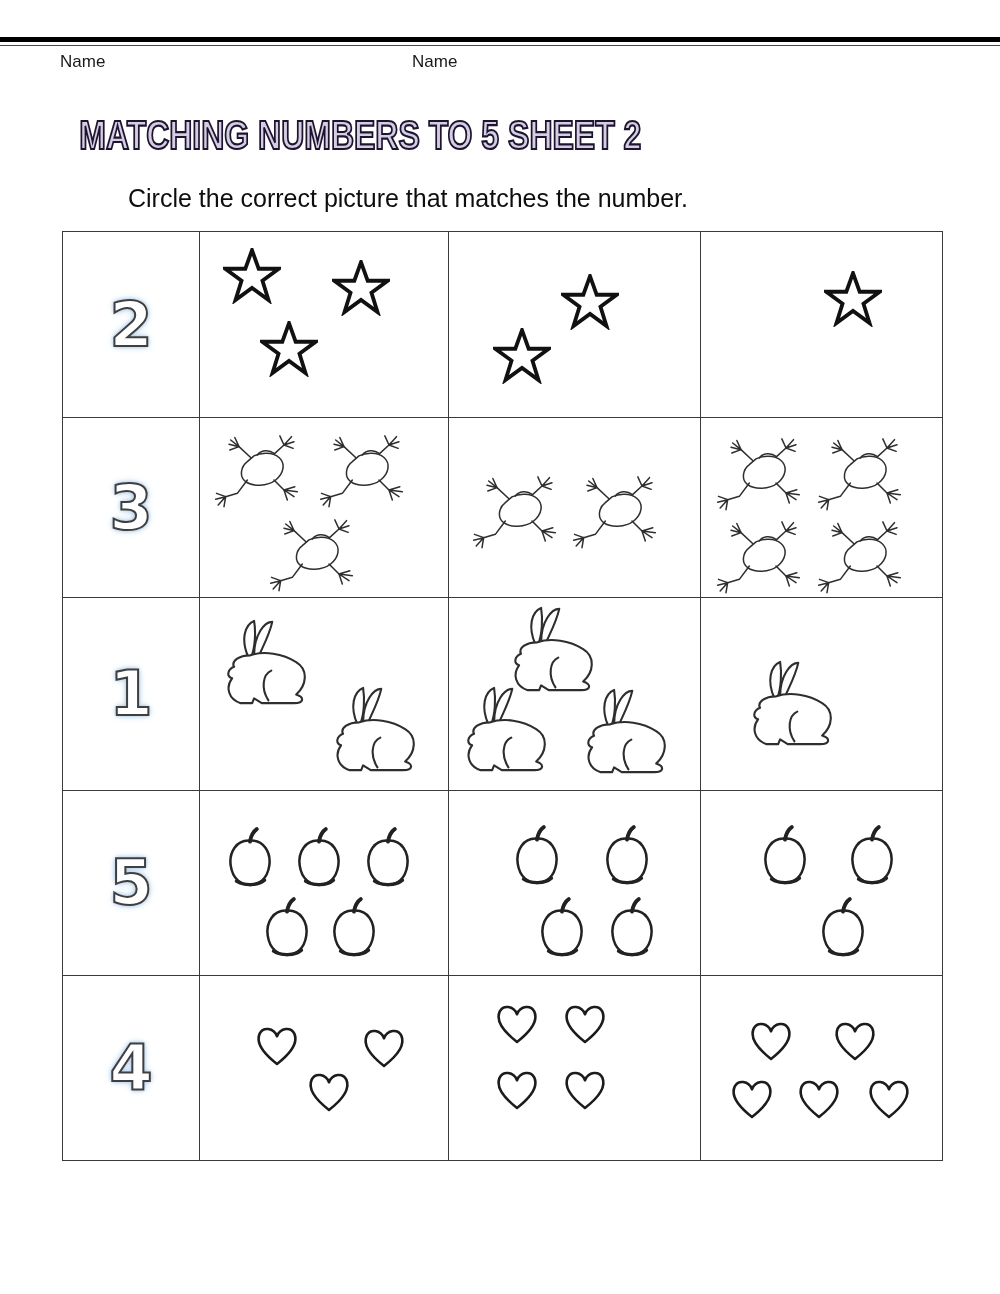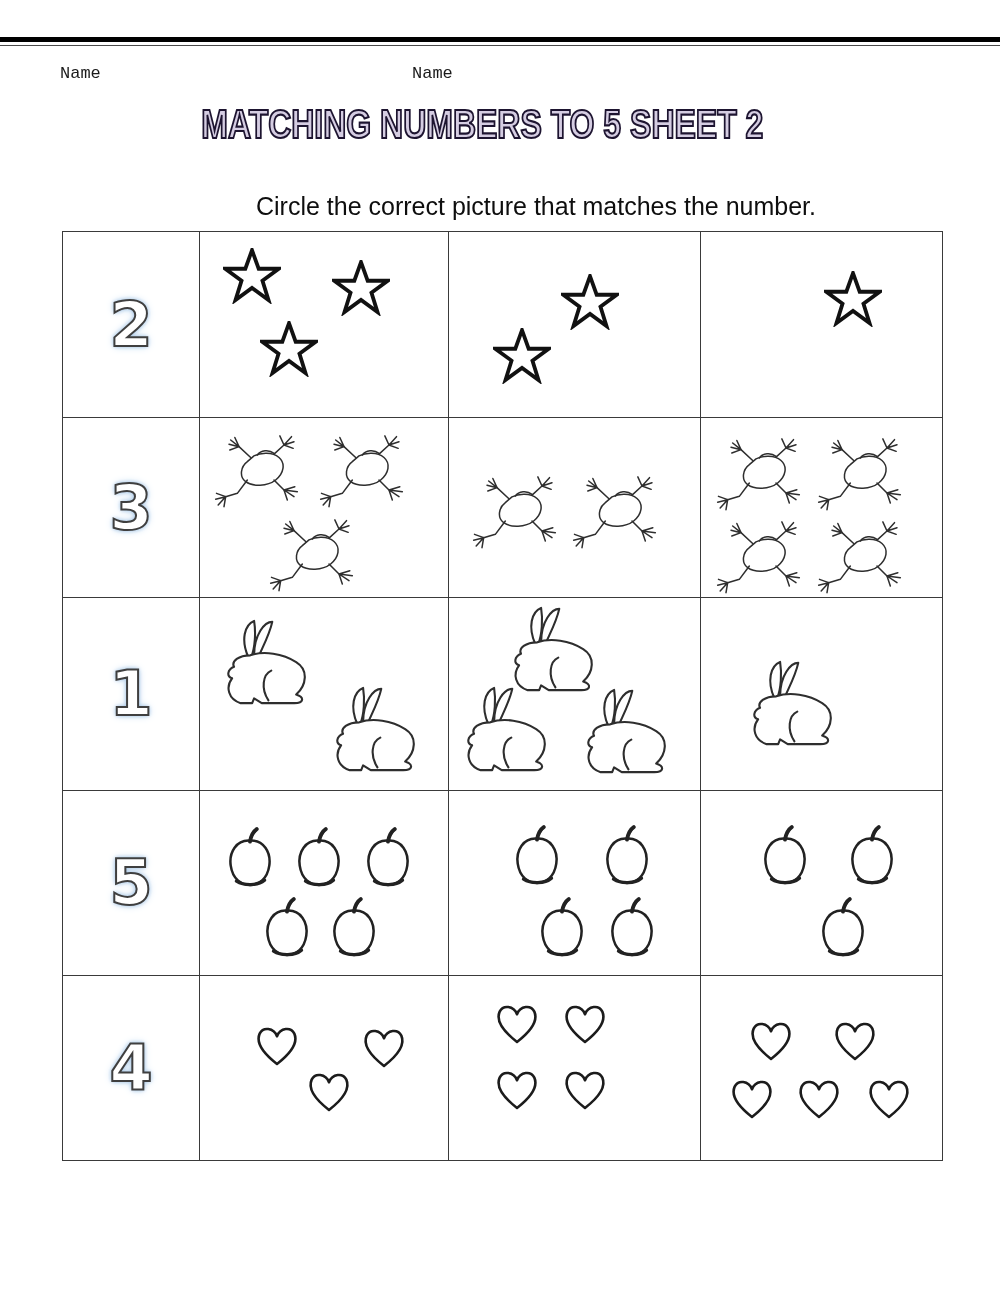--- a/index.html
+++ b/index.html
@@ -4,34 +4,34 @@
 <style>
   html,body{margin:0;padding:0;}
   body{
     width:1000px;height:1294px;position:relative;background:#ffffff;
     font-family:"Liberation Sans", sans-serif;color:#111;overflow:hidden;
   }
   .top-rule{
     position:absolute;left:0;top:37px;width:1000px;height:3px;
     border-top:5px solid #000;border-bottom:1px solid #4a4a4a;
   }
-  .hdr-label{position:absolute;top:64px;font-size:17px;color:#1a1a1a;font-family:Liberation Mono, monospace;}
+  .hdr-label{position:absolute;top:52px;font-size:17px;color:#1a1a1a;}
   .hdr-name{left:60px;}
   .hdr-date{left:412px;}
-  .title-wrap{position:absolute;left:0;top:101px;width:964px;text-align:center;}
+  .title-wrap{position:absolute;left:0;top:112px;width:964px;}
   .title{
     display:inline-block;font-weight:bold;font-size:41px;letter-spacing:0px;
     transform:scaleX(0.78);transform-origin:50% 50%;
     color:#d5cde2;-webkit-text-stroke:2.2px #1d1430;
     text-shadow:0 0 1px #1d1430;
     white-space:nowrap;
   }
   .instruction{
-    position:absolute;left:0;top:176px;width:800px;text-align:right;
-    font-size:25px;color:#0e0e0e;margin:16px;
+    position:absolute;left:0;top:176px;width:800px;text-align:center;
+    font-size:25px;color:#0e0e0e;margin:8px;
   }
   .grid{
     position:absolute;left:62px;top:231px;width:880px;height:929px;
     display:grid;
     grid-template-columns:137px 249px 252px 242px;
     grid-template-rows:186px 180px 193px 185px 185px;
     border-top:1px solid #3a3a3a;border-left:1px solid #3a3a3a;
     background:#fff;
   }
   .cell{

